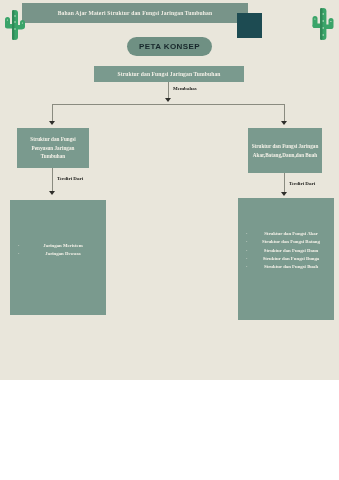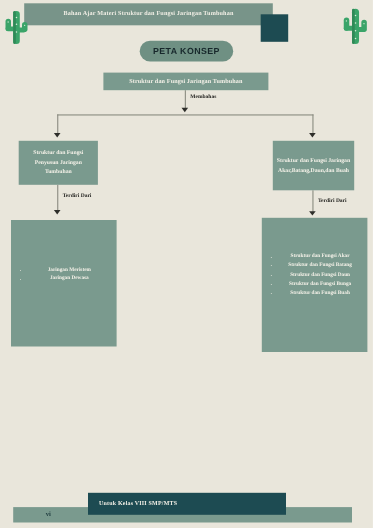--- a/index.html
+++ b/index.html
@@ -3,21 +3,21 @@
 <meta charset="utf-8">
 <style>
   html, body {
     margin: 0;
     padding: 0;
     background: #ffffff;
   }
   #page {
     position: relative;
     width: 339px;
-    height: 480px;
+    height: 380px;
     background: #e9e6db;
     overflow: hidden;
     font-family: "Liberation Serif", "DejaVu Serif", serif;
   }
 
   
   .header-bar {
     position: absolute;
     left: 22px;
     top: 3px;

